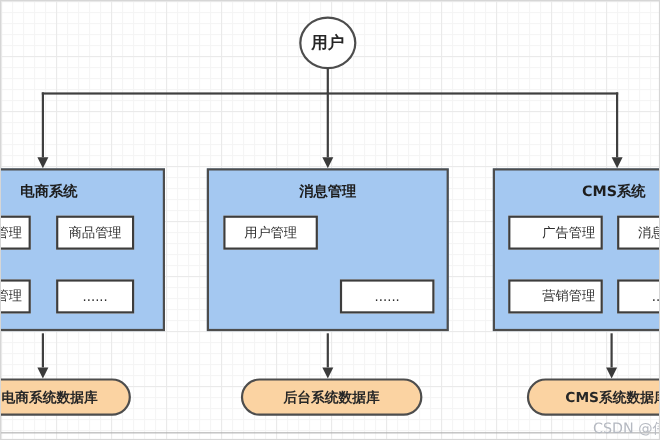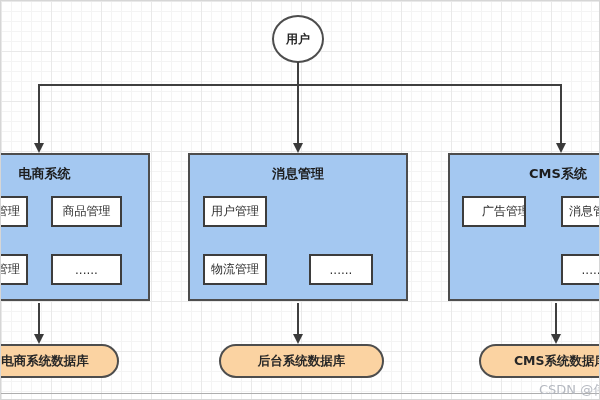--- a/index.html
+++ b/index.html
@@ -25,39 +25,39 @@
     border-left:5px solid transparent;
     border-right:5px solid transparent;
     border-top:10px solid #3a3a3a;
   }
 
   
   .user-node {
     position:absolute; left:271px; top:14px; width:52px; height:48px;
     background:#ffffff; border:2px solid #4d4d4d; border-radius:50%;
     display:flex; align-items:center; justify-content:center;
-    font-size:12px; font-weight:bold; color:#262626;
+    font-size:15px; font-weight:bold; color:#262626;
   }
 
   
   .sys {
     position:absolute; top:152px; height:148px;
     background:#a4c8f1; border:2px solid #4d4d4d;
   }
   .sys-ecom { left:-62px; width:211px; }
   .sys-back { left:187px; width:220px; }
   .sys-cms  { left:447px; width:220px; }
   .sys-title {
     position:absolute; top:10px; left:0; right:0; text-align:center;
     font-size:13px; font-weight:bold; color:#1d1d1d;
   }
 
   
   .mod {
-    position:absolute; width:64px; height:31px;
+    position:absolute; width:86px; height:31px;
     background:#ffffff; border:2px solid #3d3d3d;
     display:flex; align-items:center; justify-content:center;
     font-size:12px; color:#2d2d2d; white-space:nowrap; overflow:hidden;
   }
   .r1 { top:41px; }  .r2 { top:99px; }
   .sys-ecom .c1 { left:2px; width:85px; }  .sys-ecom .c2 { left:110px; width:71px; }
   .sys-back .c1 { left:13px; }             .sys-back .c2 { left:119px; }
   .sys-cms  .c1 { left:12px;padding-left:24px; }             .sys-cms  .c2 { left:111px; }
   .mod.clip-right { justify-content:flex-end; padding-right:6px; }
 
@@ -105,28 +105,28 @@
     <div class="sys-title">电商系统</div>
     <div class="mod r1 c1 clip-right">管理</div>
     <div class="mod r1 c2">商品管理</div>
     <div class="mod r2 c1 clip-right">管理</div>
     <div class="mod r2 c2">......</div>
   </div>
 
   <div class="sys sys-back">
     <div class="sys-title">消息管理</div>
     <div class="mod r1 c1">用户管理</div>
-    <div class="mod r2 c1">物流管理</div>
     <div class="mod r2 c2">......</div>
   </div>
 
   <div class="sys sys-cms">
     <div class="sys-title">CMS系统</div>
     <div class="mod r1 c1">广告管理</div>
     <div class="mod r1 c2">消息管理</div>
+    <div class="mod r2 c1">营销管理</div>
     <div class="mod r2 c2">......</div>
   </div>
 
   <div class="line" style="left:37px; top:302px; width:2px; height:31px;"></div>
   <div class="arrowhead" style="left:33px; top:333px;"></div>
 
   <div class="line" style="left:296px; top:302px; width:2px; height:31px;"></div>
   <div class="arrowhead" style="left:292px; top:333px;"></div>
 
   <div class="line" style="left:554px; top:302px; width:2px; height:31px;"></div>

